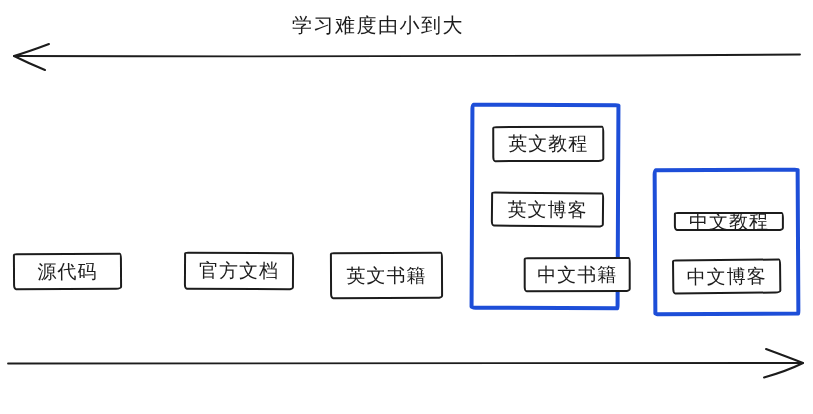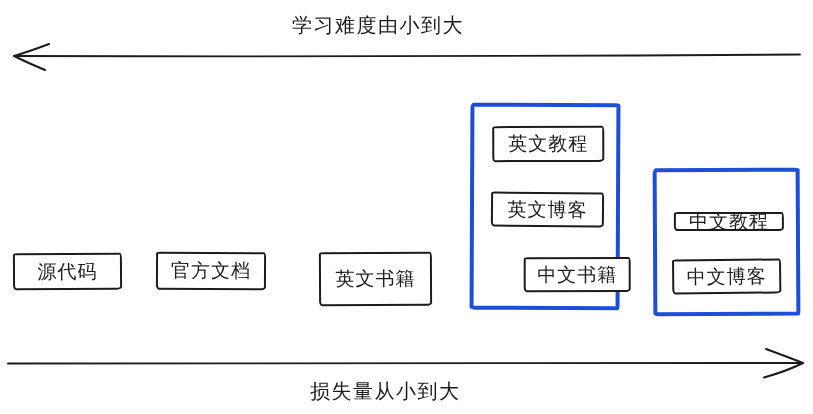--- a/index.html
+++ b/index.html
@@ -51,22 +51,22 @@
     position: absolute;
     border: 4px solid #1d4ed8;
     border-radius: 3px 5px 2px 6px / 6px 2px 5px 3px;
     background: #ffffff;
     box-sizing: border-box;
   }
   .group .box { position: absolute; }
 
   
   .b-src  { left: 13px;  top: 253px; width: 109px; height: 37px; transform: rotate(-0.35deg); text-align: right; }
-  .b-doc  { left: 156px; top: 252px; width: 110px; height: 38px; transform: rotate(0.3deg); }
-  .b-enbk { left: 319px; top: 252px; width: 113px; height: 54px; transform: rotate(-0.25deg); }
+  .b-doc  { left: 184px; top: 252px; width: 110px; height: 38px; transform: rotate(0.3deg); }
+  .b-enbk { left: 330px; top: 252px; width: 113px; height: 47px; transform: rotate(-0.25deg); }
 
   
   .g1 { left: 470px; top: 103px; width: 150px; height: 207px; transform: rotate(0.25deg); }
   .g1 .i1 { left: 18px; top: 19px;  width: 112px; height: 36px; transform: rotate(-0.4deg); }
   .g1 .i2 { left: 17px; top: 85px;  width: 113px; height: 35px; transform: rotate(0.3deg); }
   .g1 .i3 { left: 18px; top: 150px; width: 107px; height: 35px; transform: rotate(-0.3deg); margin-left: 32px; }
 
   
   .g2 { left: 653px; top: 168px; width: 147px; height: 148px; transform: rotate(-0.3deg); }
   .g2 .i1 { left: 17px; top: 19px; width: 110px; height: 19px; transform: rotate(0.35deg); margin-top: 21px; }
@@ -87,21 +87,20 @@
 
     <g stroke="#1c1c1c" fill="none" stroke-linecap="round">
       <path d="M 8 363.5 Q 400 361.5 801 363" stroke-width="1.8"></path>
       <path d="M 766 349 Q 789 357.5 803 363" stroke-width="2"></path>
       <path d="M 803 363 Q 787 371 764 377.5" stroke-width="2"></path>
     </g>
   </svg>
 
   <div class="axis-label top">学习难度由小到大</div>
 
-  <div class="axis-label bottom">损失量从小到大</div>
 
   <div class="box b-src">源代码</div>
 
   <div class="box b-doc">官方文档</div>
 
   <div class="box b-enbk">英文书籍</div>
 
   <div class="group g1">
     <div class="box i1">英文教程</div>
     <div class="box i2">英文博客</div>

